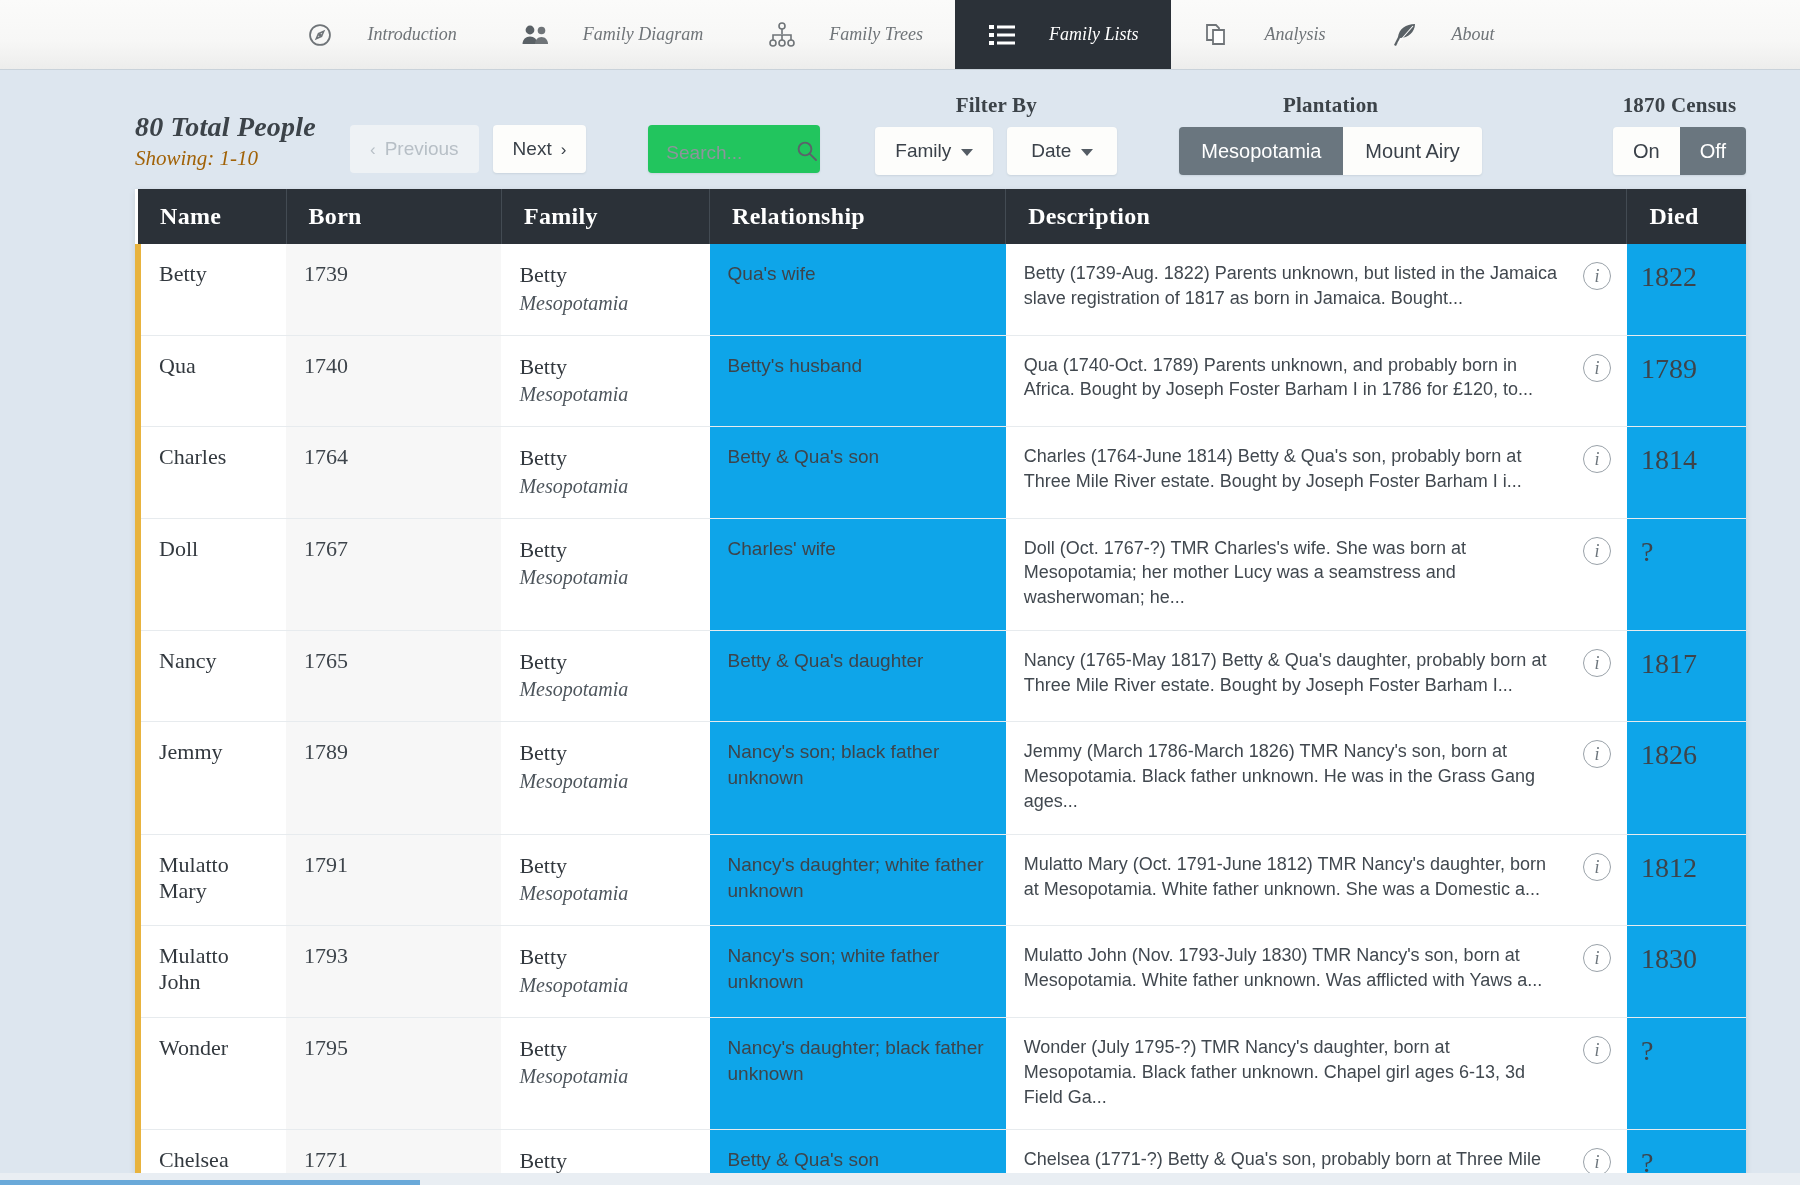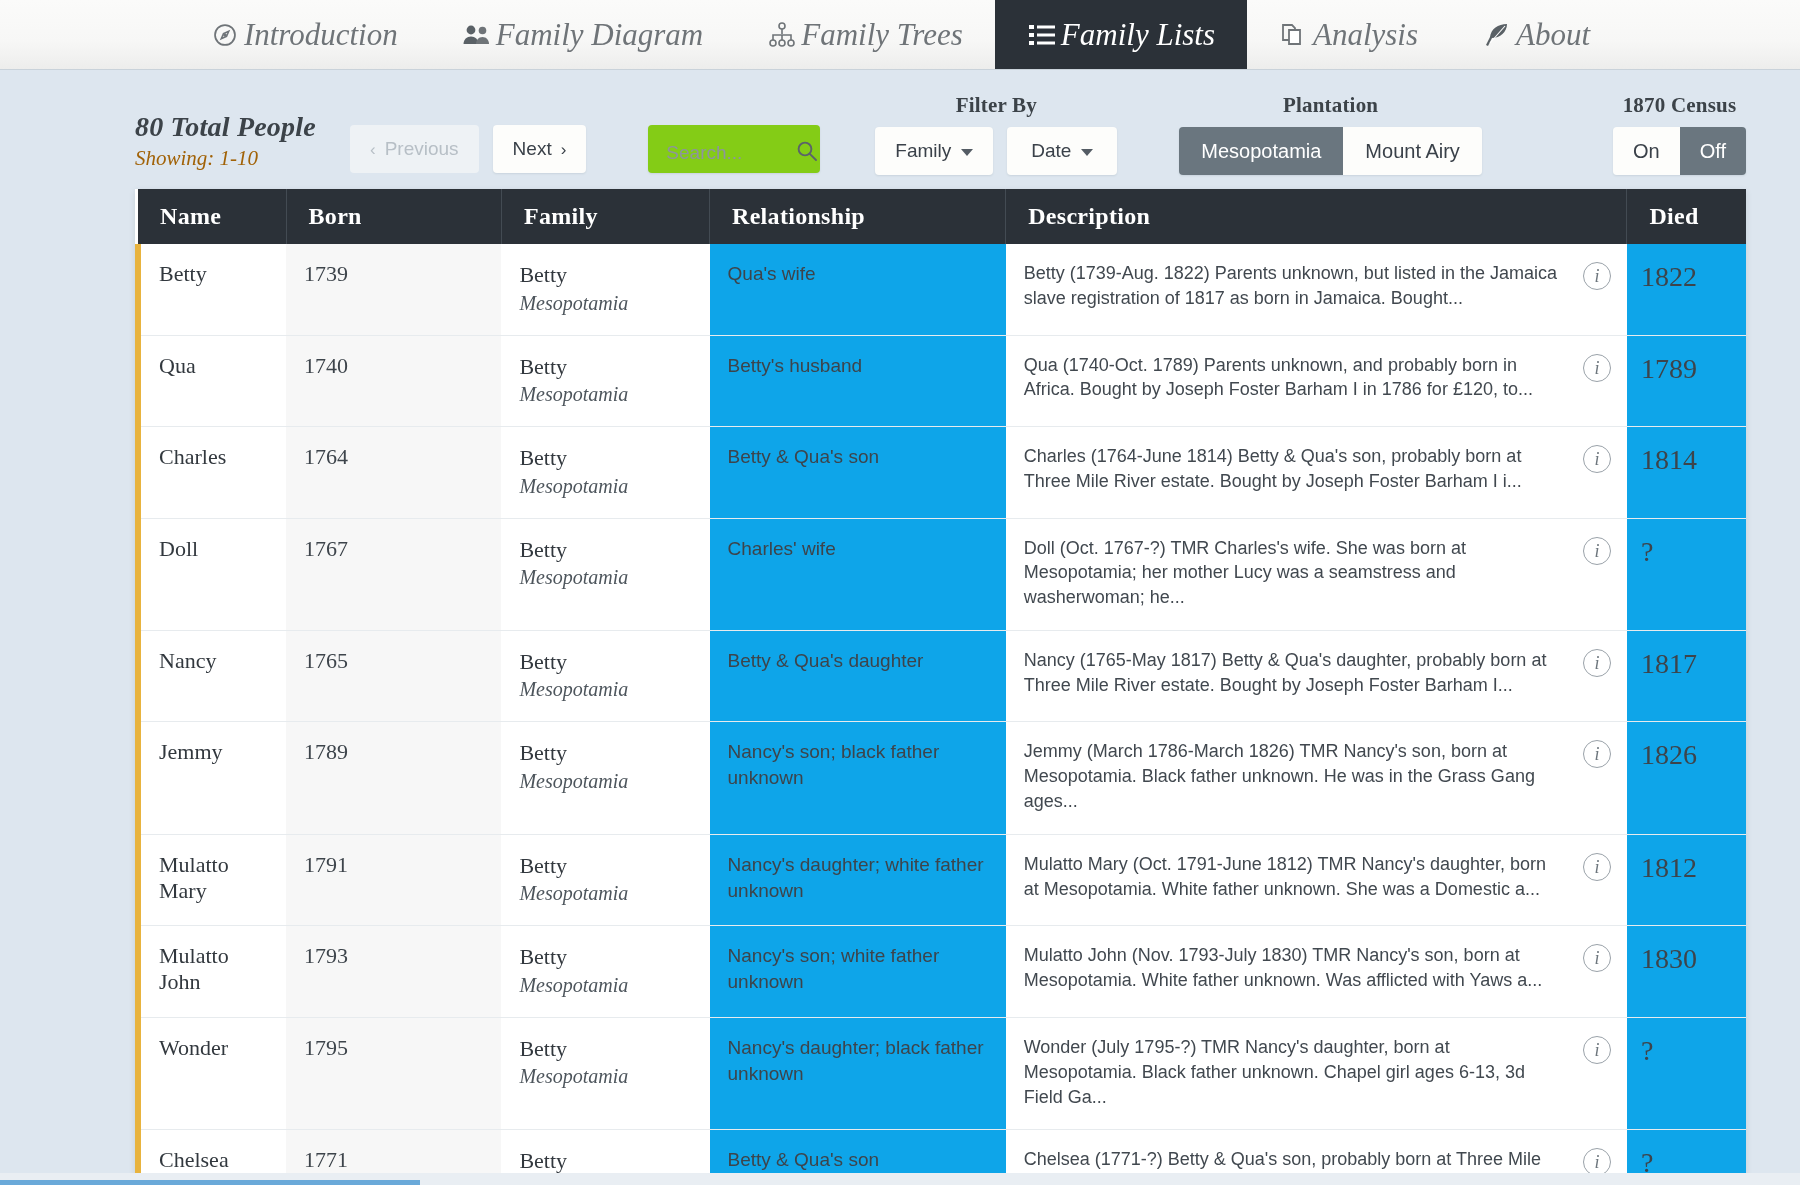--- a/index.html
+++ b/index.html
@@ -17,25 +17,25 @@
     display: flex;
     align-items: stretch;
     justify-content: center;
     border-bottom: 1px solid #c9d2da;
     position: relative;
     z-index: 5;
   }
   .nav-item {
     display: flex;
     align-items: center;
-    gap: 4px;
+    gap: 32px;
     padding: 12px 32px;
     font-family: "Liberation Serif", serif;
     font-style: italic;
-    font-size: 31px;
+    font-size: 18px;
     color: #6f7478;
     cursor: pointer;
     white-space: nowrap;
   }
   .nav-item.active {
     background: #2b3138;
     color: #ffffff;
   }
   .nav-icon { display: flex; align-items: center; justify-content: center; width: 30px; height: 30px; flex: none; }
   .nav-icon svg { display: block; }
@@ -82,21 +82,21 @@
     gap: 9px;
     cursor: pointer;
     box-shadow: 0 1px 2px rgba(40,55,70,.10);
   }
   .btn.disabled { color: #b7bfc6; background: #eef2f5; box-shadow: none; }
   .chev { font-size: 17px; line-height: 1; }
 
   .search-wrap { margin-left: 62px; padding-bottom: 2px; }
   .search-box {
     width: 172px; height: 48px;
-    background: #84cc16;
+    background: #22c55e;
     border-radius: 4px;
     display: flex; align-items: center;
     padding: 7px 14px 0 18px;
     box-shadow: 0 1px 2px rgba(40,55,70,.10);
     cursor: text;
     gap: 12px;
   }
   .search-box input {
     border: none; outline: none; background: transparent;
     font-family: "Liberation Sans", sans-serif;

